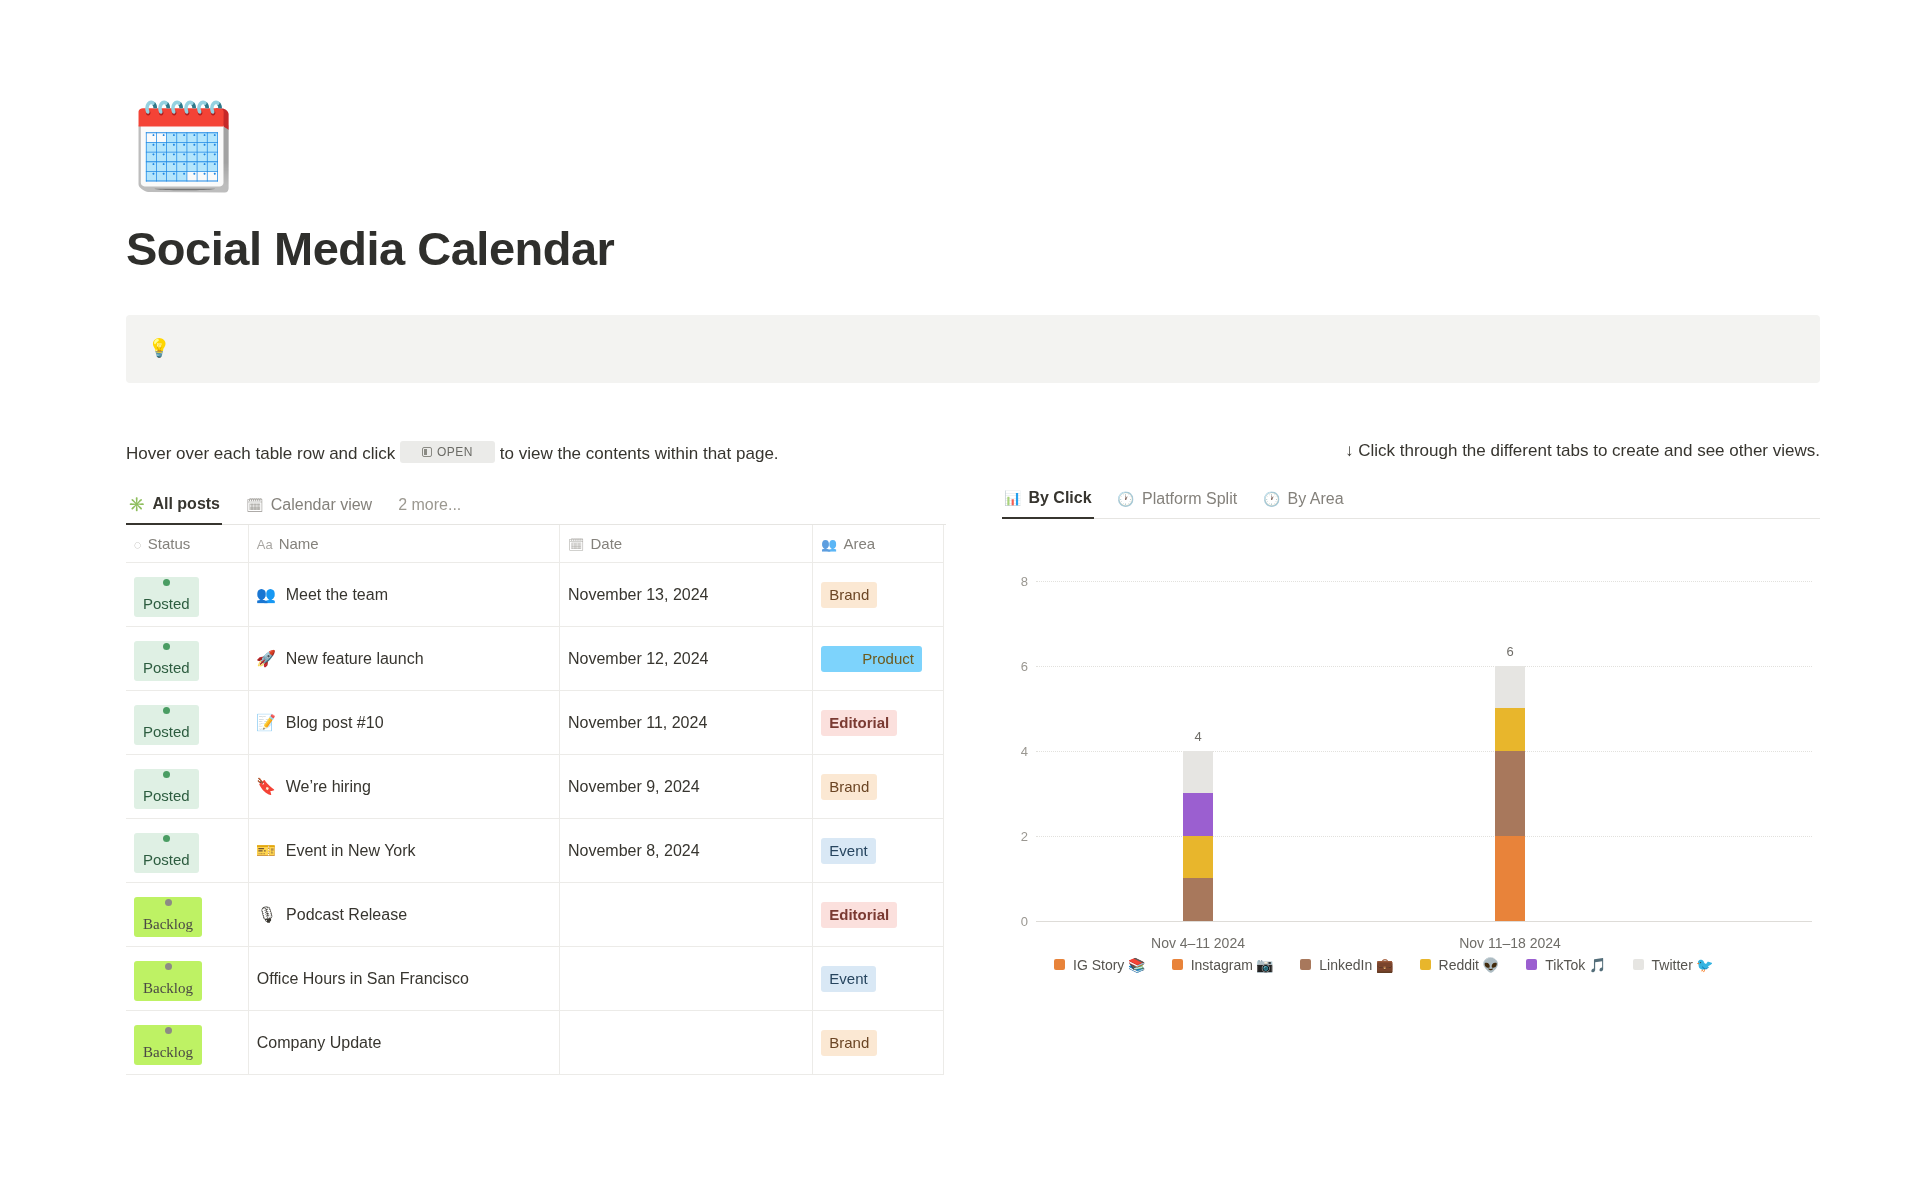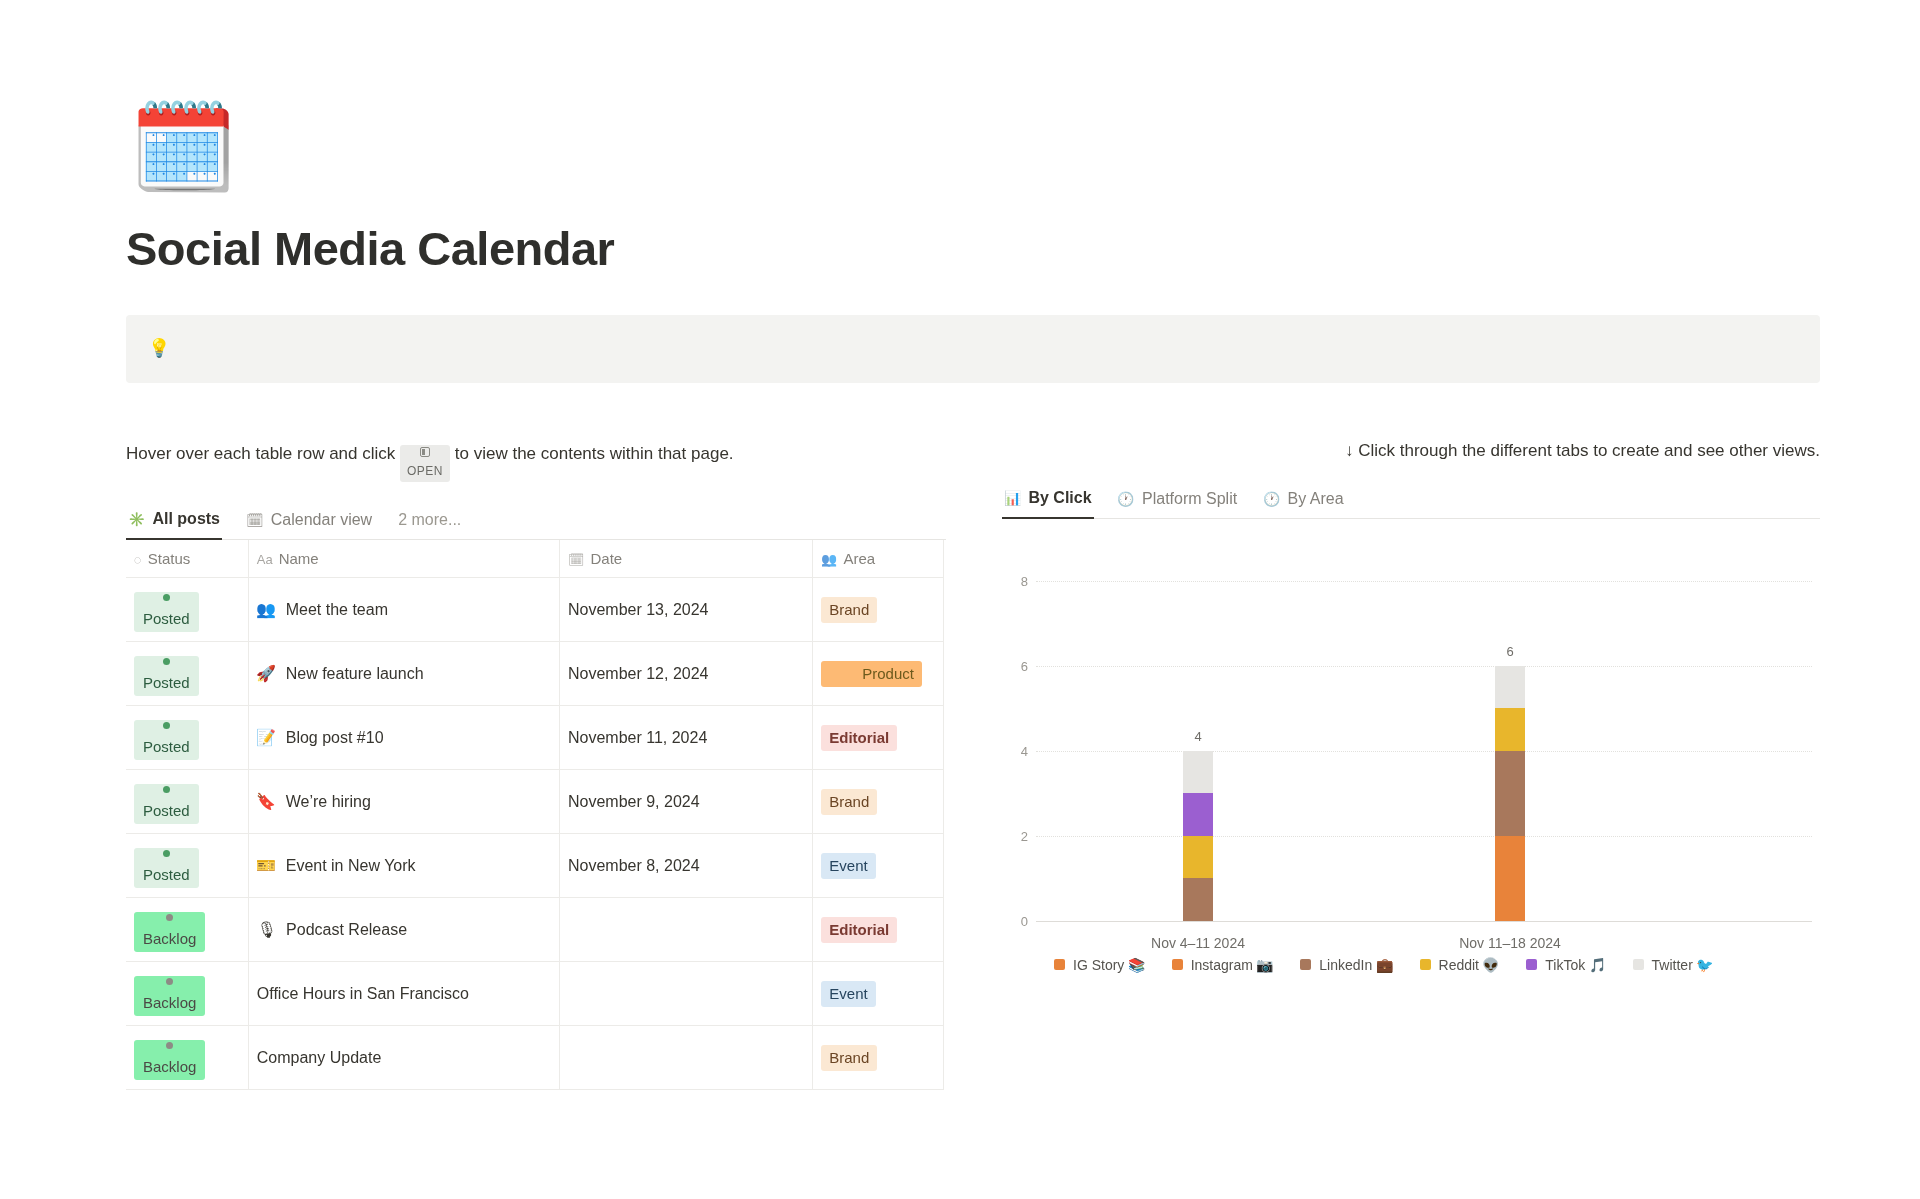--- a/index.html
+++ b/index.html
@@ -67,26 +67,25 @@
     line-height: 1.55;
     color: #37352f;
     width: 760px;
   }
   .hint .openchip {
     display: inline-flex;
     align-items: center;
     gap: 5px;
     background: #ebebe9;
     border-radius: 3px;
-    padding: 2px 7px;
+    padding: 2px 22px;
     font-size: 12px;
     letter-spacing: 0.5px;
     color: #6b6b66;
     vertical-align: 2px;
-    flex-direction: column;
   }
   .hint .openchip .sq {
     display: inline-block;
     width: 10px; height: 10px;
     border: 1.5px solid #8a8a84;
     border-radius: 2px;
     position: relative;
   }
   .hint .openchip .sq::after {
     content: "";
@@ -163,26 +162,26 @@
     gap: 7px;
     border-radius: 3px;
     padding: 2px 9px;
     font-size: 15px;
     line-height: 22px;
     flex-direction: column;
   }
   .pill .dot { width: 7px; height: 7px; border-radius: 50%; display: inline-block; }
   .pill-posted  { background: #dff0e4; color: #2c5c3f; }
   .pill-posted .dot { background: #4a9d63; }
-  .pill-backlog { background: #86efac; color: #4b4945; }
+  .pill-backlog { background: #bef264; color: #4b4945; font-family: Liberation Serif, serif; }
   .pill-backlog .dot { background: #8d8b85; }
 
   .tag { display: inline-block; border-radius: 3px; padding: 2px 8px; font-size: 15px; line-height: 22px; }
   .tag-brand    { background: #fbe8d3; color: #6b4524; }
-  .tag-product  { background: #fdba74; color: #6d5a1c; padding-left: 41px; }
+  .tag-product  { background: #7dd3fc; color: #6d5a1c; padding-left: 41px; }
   .tag-editorial{ background: #fbe0dd; color: #7a3a32; font-weight: bold; }
   .tag-event    { background: #d9e8f5; color: #27455f; }
 
   .name-cell { display: flex; align-items: center; gap: 9px; }
   .name-cell .em { font-size: 16px; }
 
   
   .chart-hint { font-size: 17px; color: #37352f; text-align: right; }
   .chart-box { margin-top: 28px; width: 818px; }
   .chart-area {

